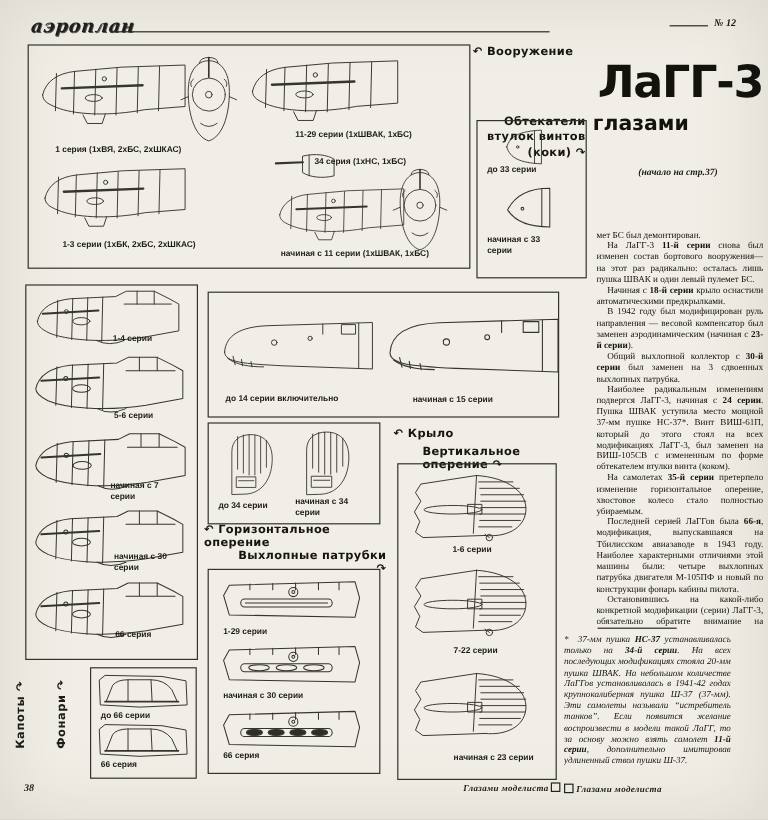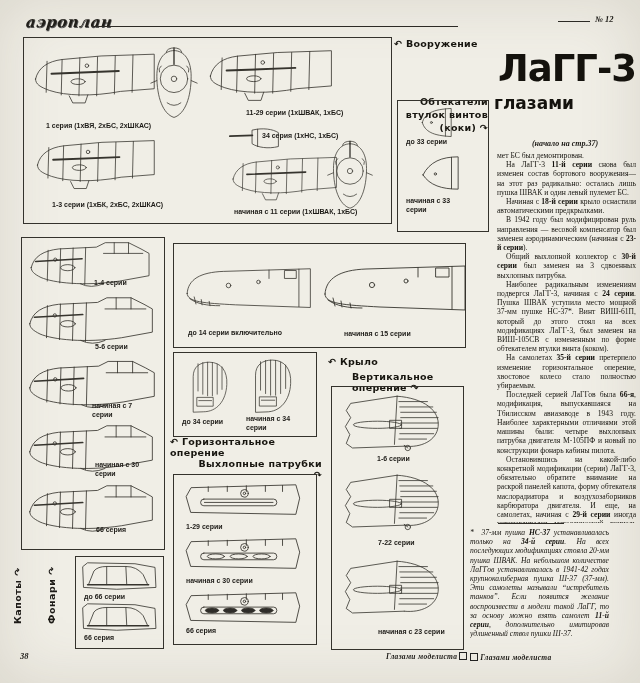--- a/index.html
+++ b/index.html
@@ -21,21 +21,21 @@
   
   .title{position:absolute;left:494px;top:48px;width:142px;text-align:right;
          font:bold 37px/42px "DejaVu Sans",sans-serif;letter-spacing:-1px;color:#14120d;}
   .subtitle{position:absolute;left:494px;width:142px;
             font:bold 17px/18px "DejaVu Sans",sans-serif;color:#14120d;}
   .continuation{position:absolute;left:494px;width:142px;text-align:center;
                 font:italic bold 8px "Liberation Serif",serif;}
   .bodytext{position:absolute;left:497px;top:151px;width:139px;height:372px;overflow:hidden;
             font:7.6px/9.2px "Liberation Serif",serif;text-align:justify;color:#15130e;}
   .bodytext p{margin:0;text-indent:9px;}
-  .bodytext p.noindent{text-indent:0;}
+  .bodytext p.noindent{text-indent:0;margin-top:40px;}
   .footnote{position:absolute;left:470px;top:528px;width:139px;height:118px;overflow:hidden;
             font:italic 7.6px/9.2px "Liberation Serif",serif;text-align:justify;color:#15130e;}
   .footer{position:absolute;font:italic bold 7.5px "Liberation Serif",serif;letter-spacing:.3px;}
   .square{display:inline-block;width:6px;height:6px;border:1.2px solid #222;vertical-align:-1px;}
   .pagenum{position:absolute;left:20px;top:651px;font:italic bold 8.5px "Liberation Serif",serif;}
 </style>
 </head>
 <body>
 
 <div id="page">

